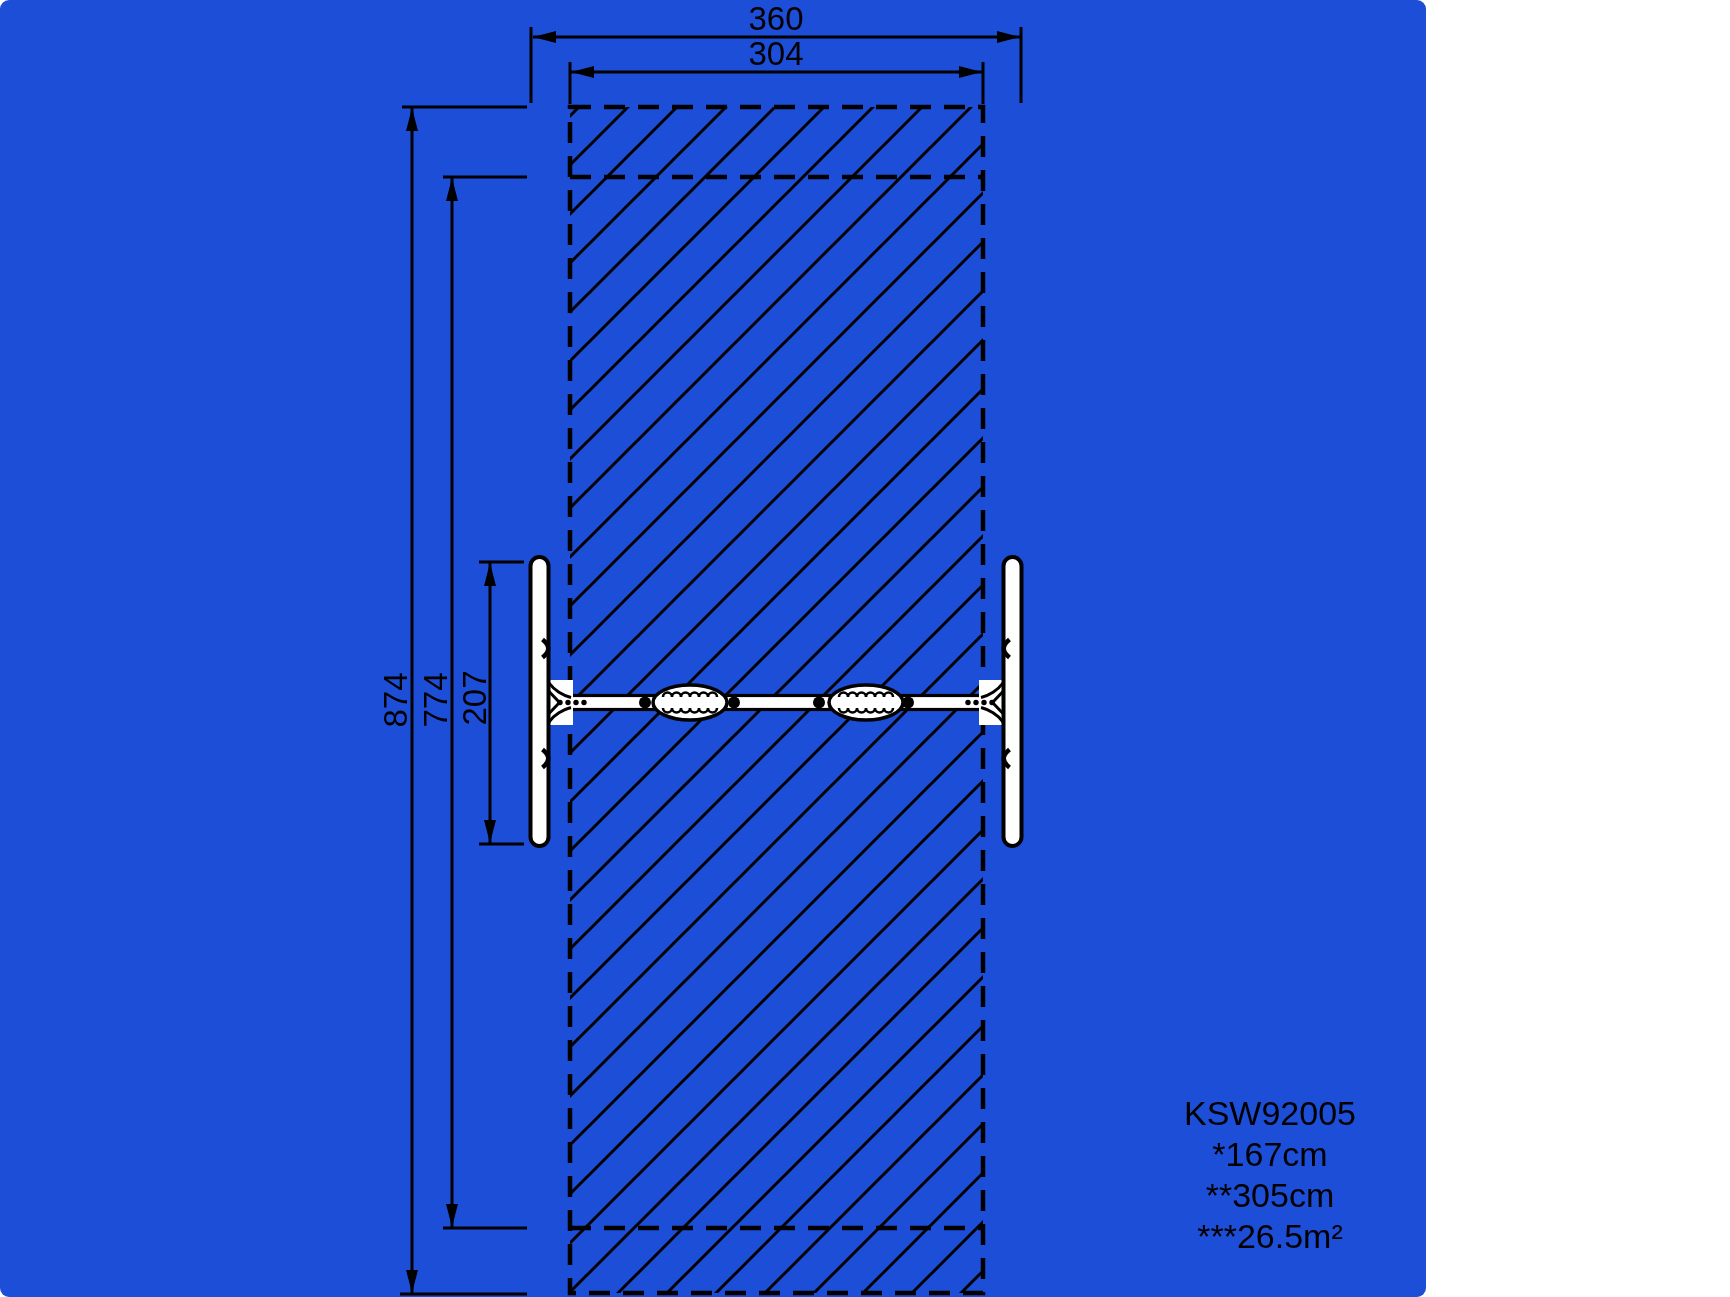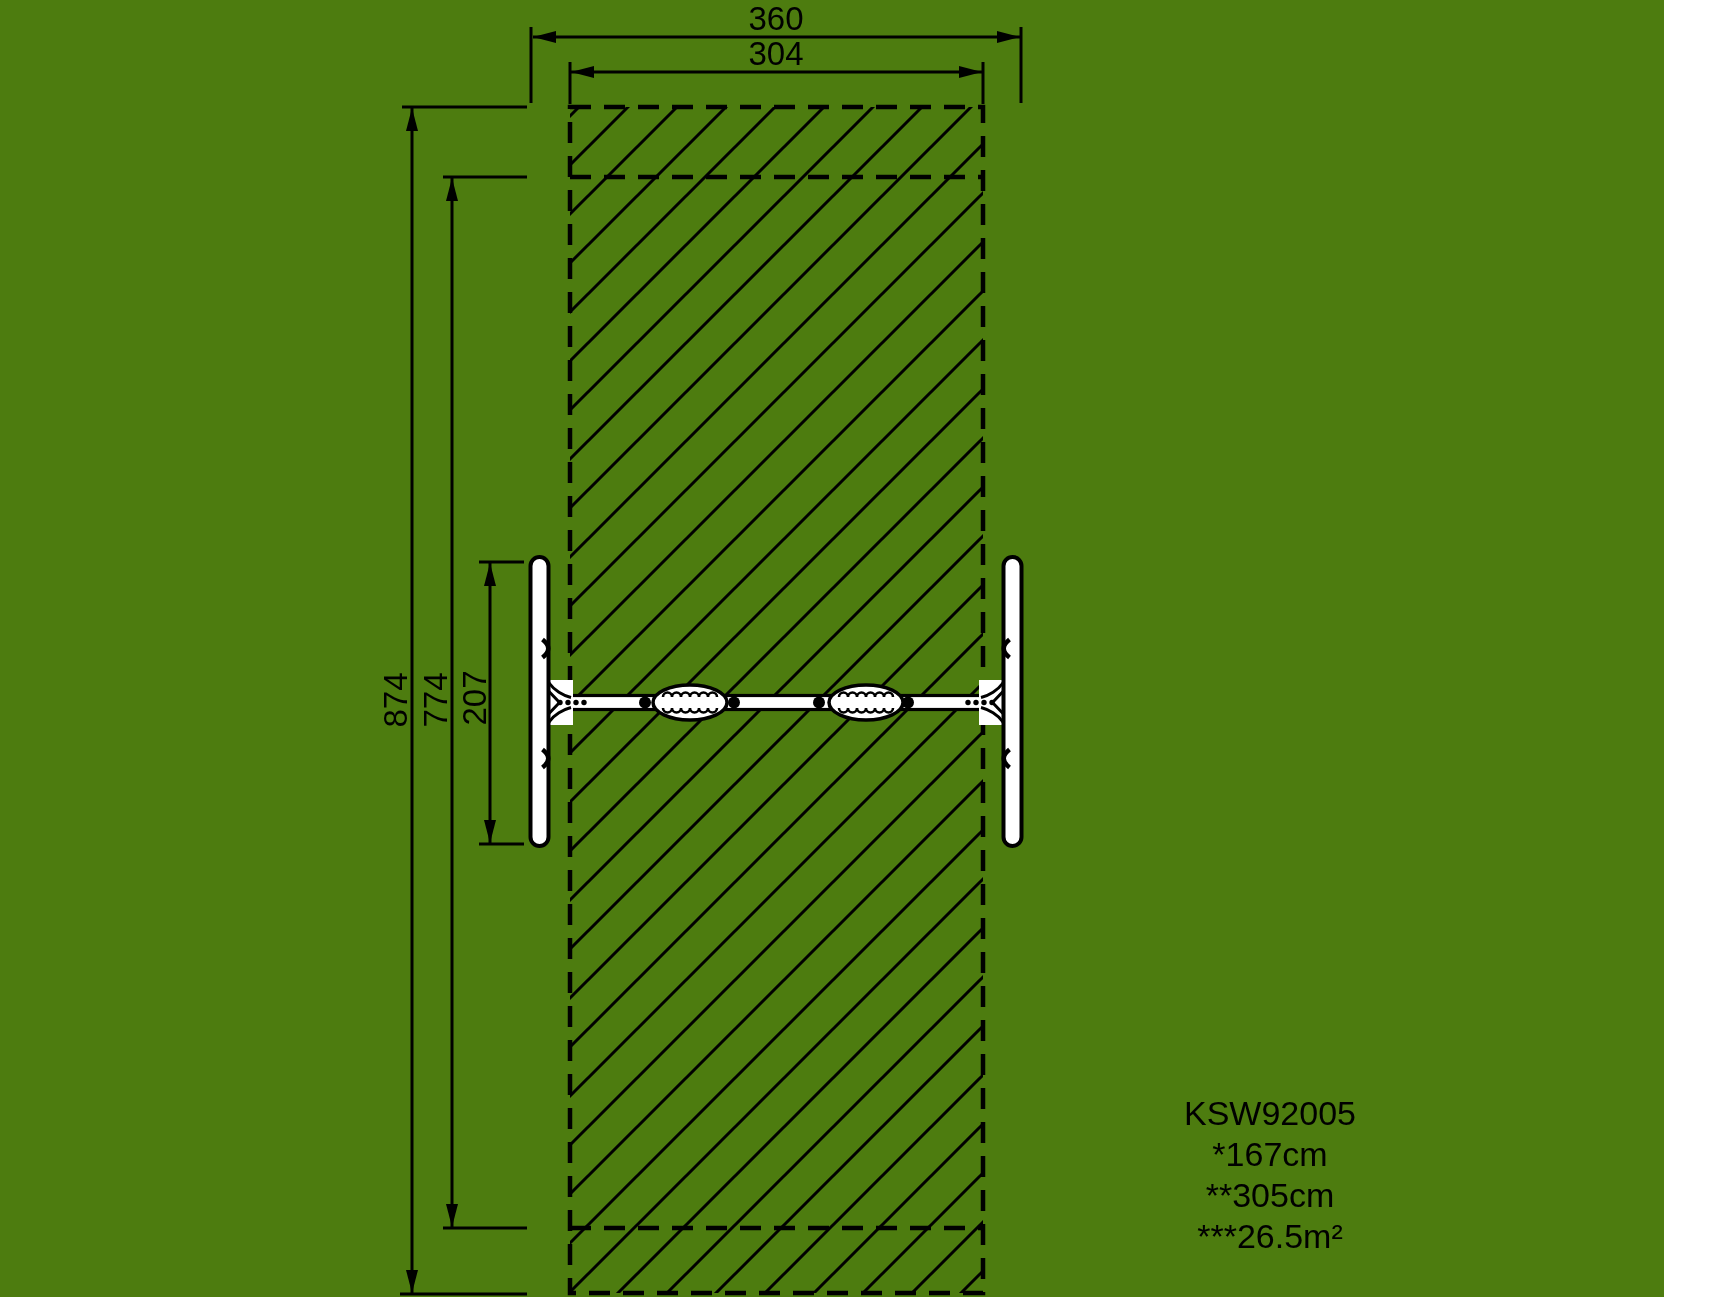--- a/index.html
+++ b/index.html
@@ -1,21 +1,22 @@
 <!DOCTYPE html>
 <html><head>
 <meta charset="utf-8">
 <style>
   html,body{margin:0;padding:0;background:#fff;}
   .canvas{
     position:relative;
-    width:1664px;height:1297px;
-    background:#4d7c0f;
+    width:1426px;height:1297px;
+    background:#1d4ed8;
     overflow:hidden;
     font-family:"Liberation Sans", sans-serif;
+    border-radius:9px;
   }
   svg{position:absolute;left:0;top:0;}
   svg text{
     font-family:"Liberation Sans", sans-serif;
     fill:#000;
   }
   .dim-text{font-size:33px;}
   .info-text{font-size:34px;}
 </style>
 </head>

